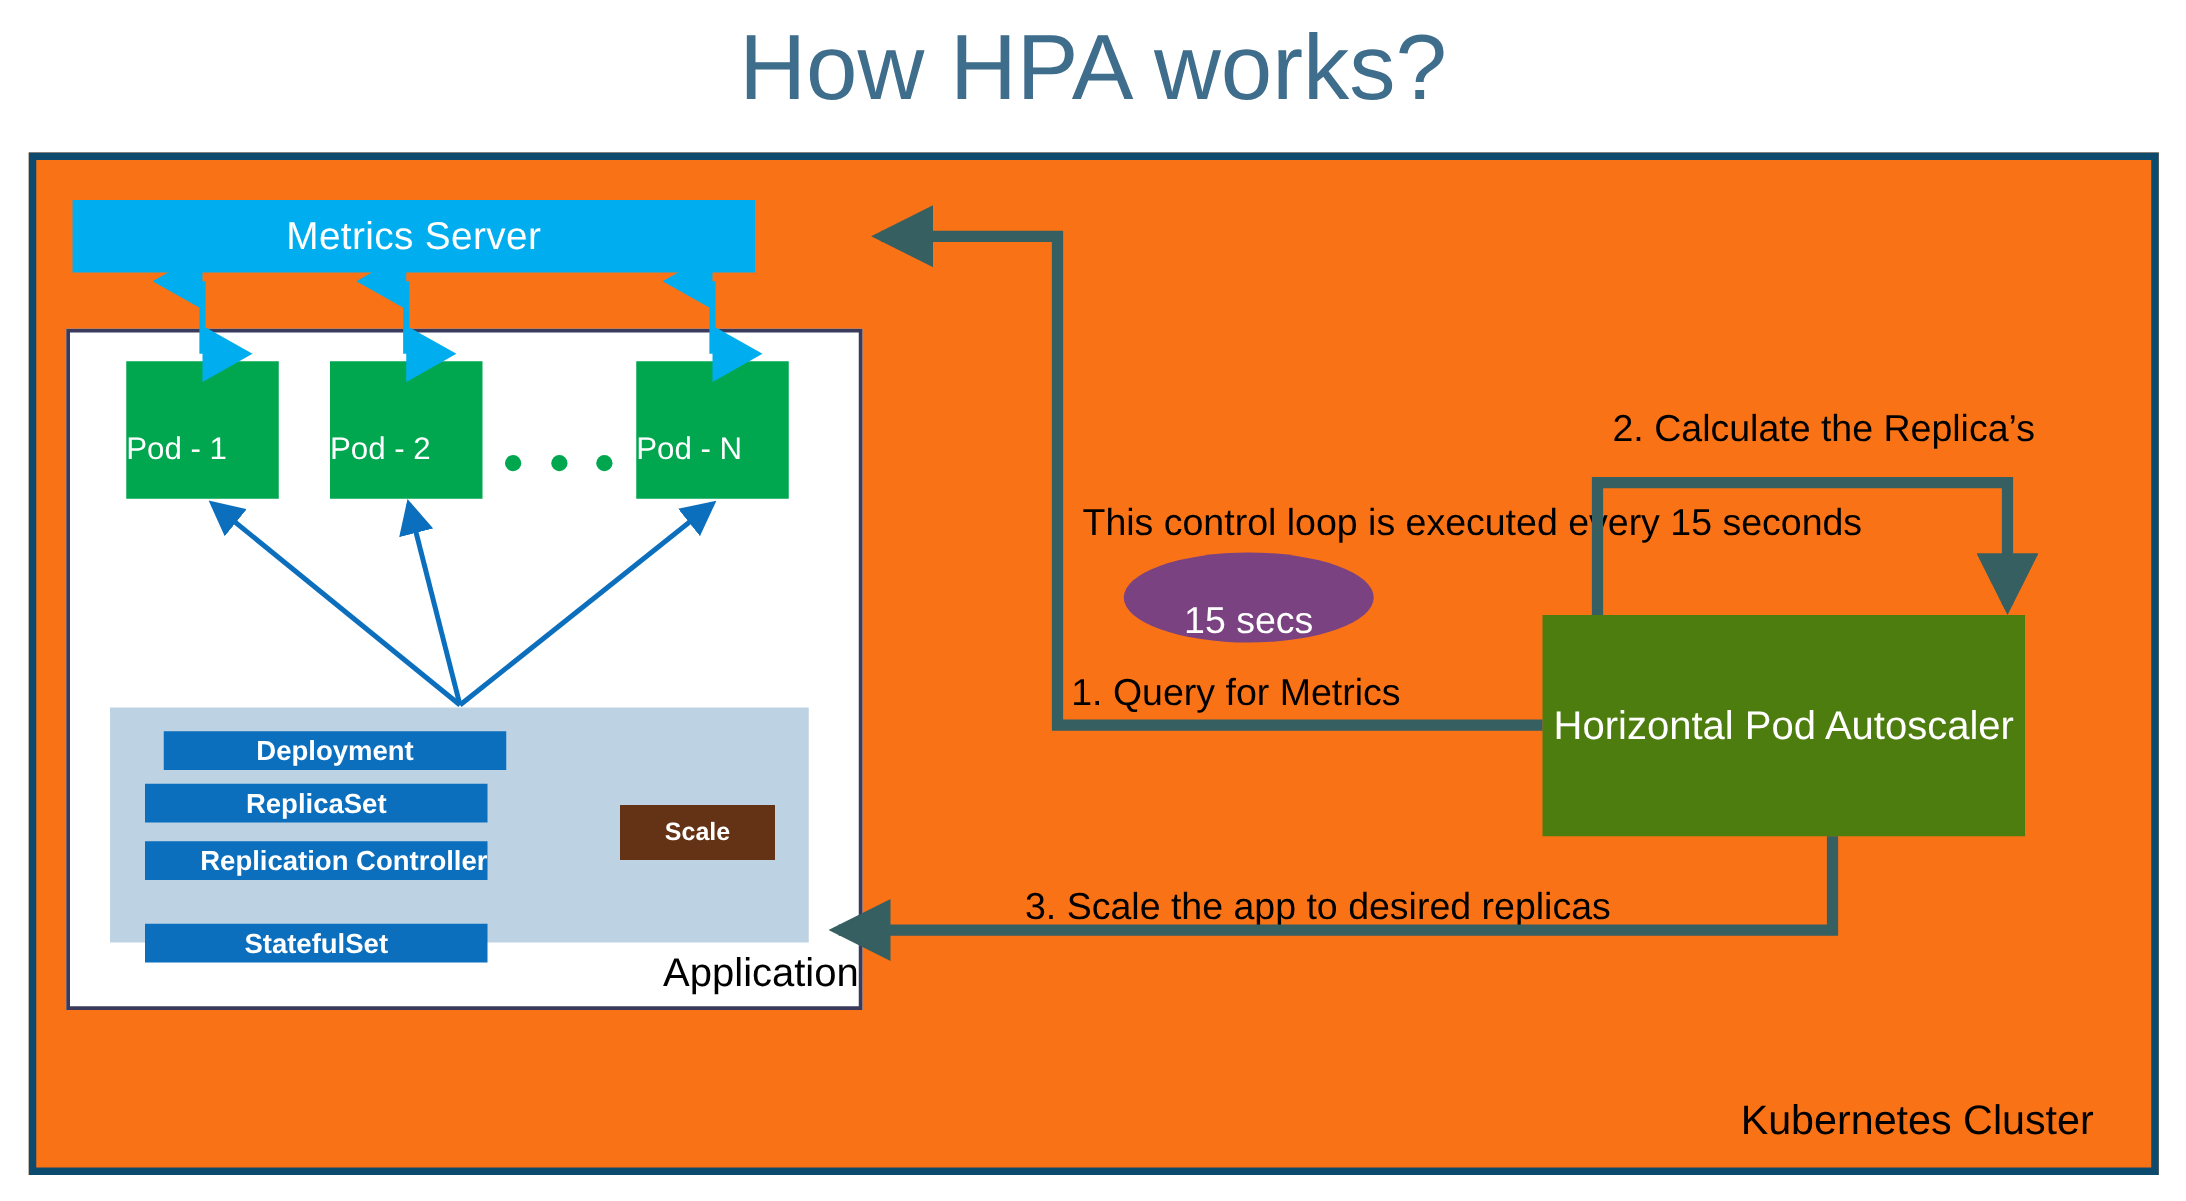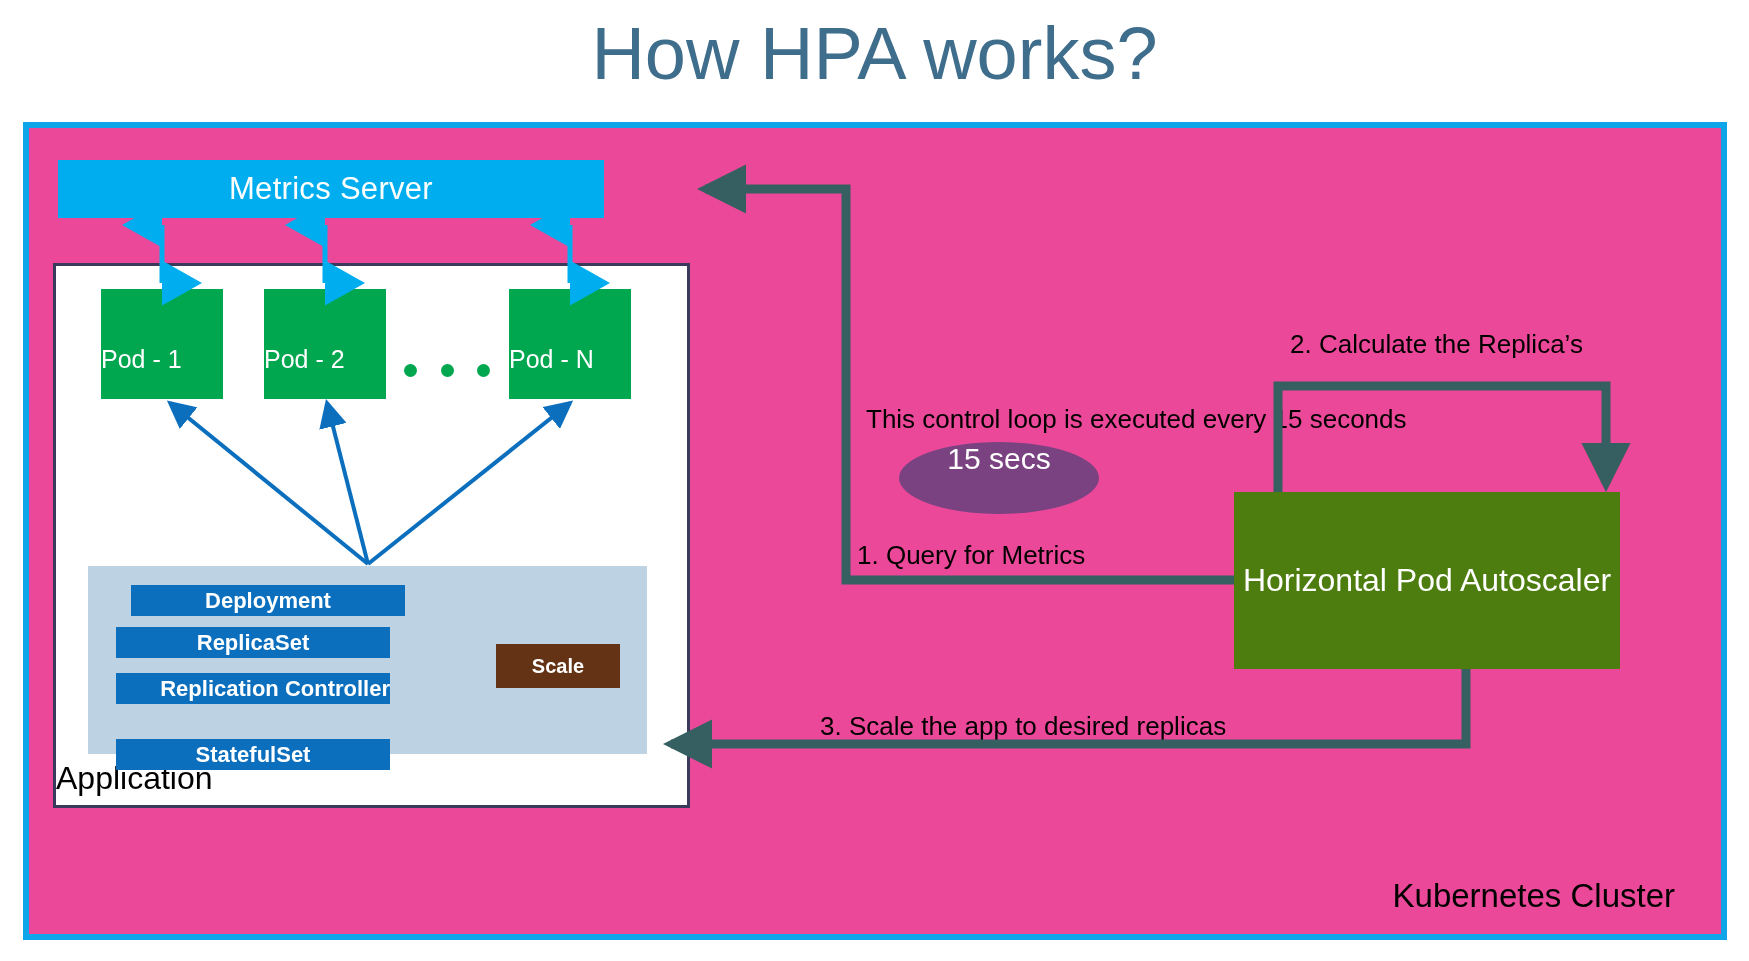--- a/index.html
+++ b/index.html
@@ -33,23 +33,23 @@
     white-space: nowrap;
   }
 
   
   #cluster-frame {
     position: absolute;
     left: 23px;
     top: 122px;
     width: 1704px;
     height: 818px;
-    border: 6px solid #0ea5e9;
+    border: 6px solid #0c4a6e;
     box-sizing: border-box;
-    background: #ec4899;
+    background: #f97316;
   }
   #cluster-label {
     position: absolute;
     right: 46px;
     bottom: 18px;
     font-size: 33px;
     line-height: 40px;
     color: #000000;
     white-space: nowrap;
   }
@@ -79,21 +79,21 @@
     height: 545px;
     border: 3px solid #3A3A5C;
     box-sizing: border-box;
     background: #ffffff;
   }
   #application-label {
     position: absolute;
     left: 0;
     bottom: 8px;
     width: 100%;
-    text-align: left;
+    text-align: right;
     font-size: 32px;
     color: #000000;
   }
 
   
   .pod {
     position: absolute;
     width: 122px;
     height: 110px;
     background: #00A74F;
@@ -189,28 +189,28 @@
     position: absolute;
     left: 899px;
     top: 442px;
     width: 200px;
     height: 72px;
     border-radius: 50%;
     background: #7B4282;
     color: #ffffff;
     font-size: 30px;
     display: flex;
-    align-items: flex-start;
+    align-items: flex-end;
     justify-content: center;
   }
 
   
   .diagram-label {
     position: absolute;
-    font-size: 26px;
+    font-size: 30px;
     line-height: 38px;
     color: #000000;
     white-space: nowrap;
   }
   #label-loop-note { left: 866px; top: 400px; }
   #label-step-1    { left: 857px; top: 536px; }
   #label-step-2    { left: 1290px; top: 325px; }
   #label-step-3    { left: 820px; top: 707px; }
 
   

